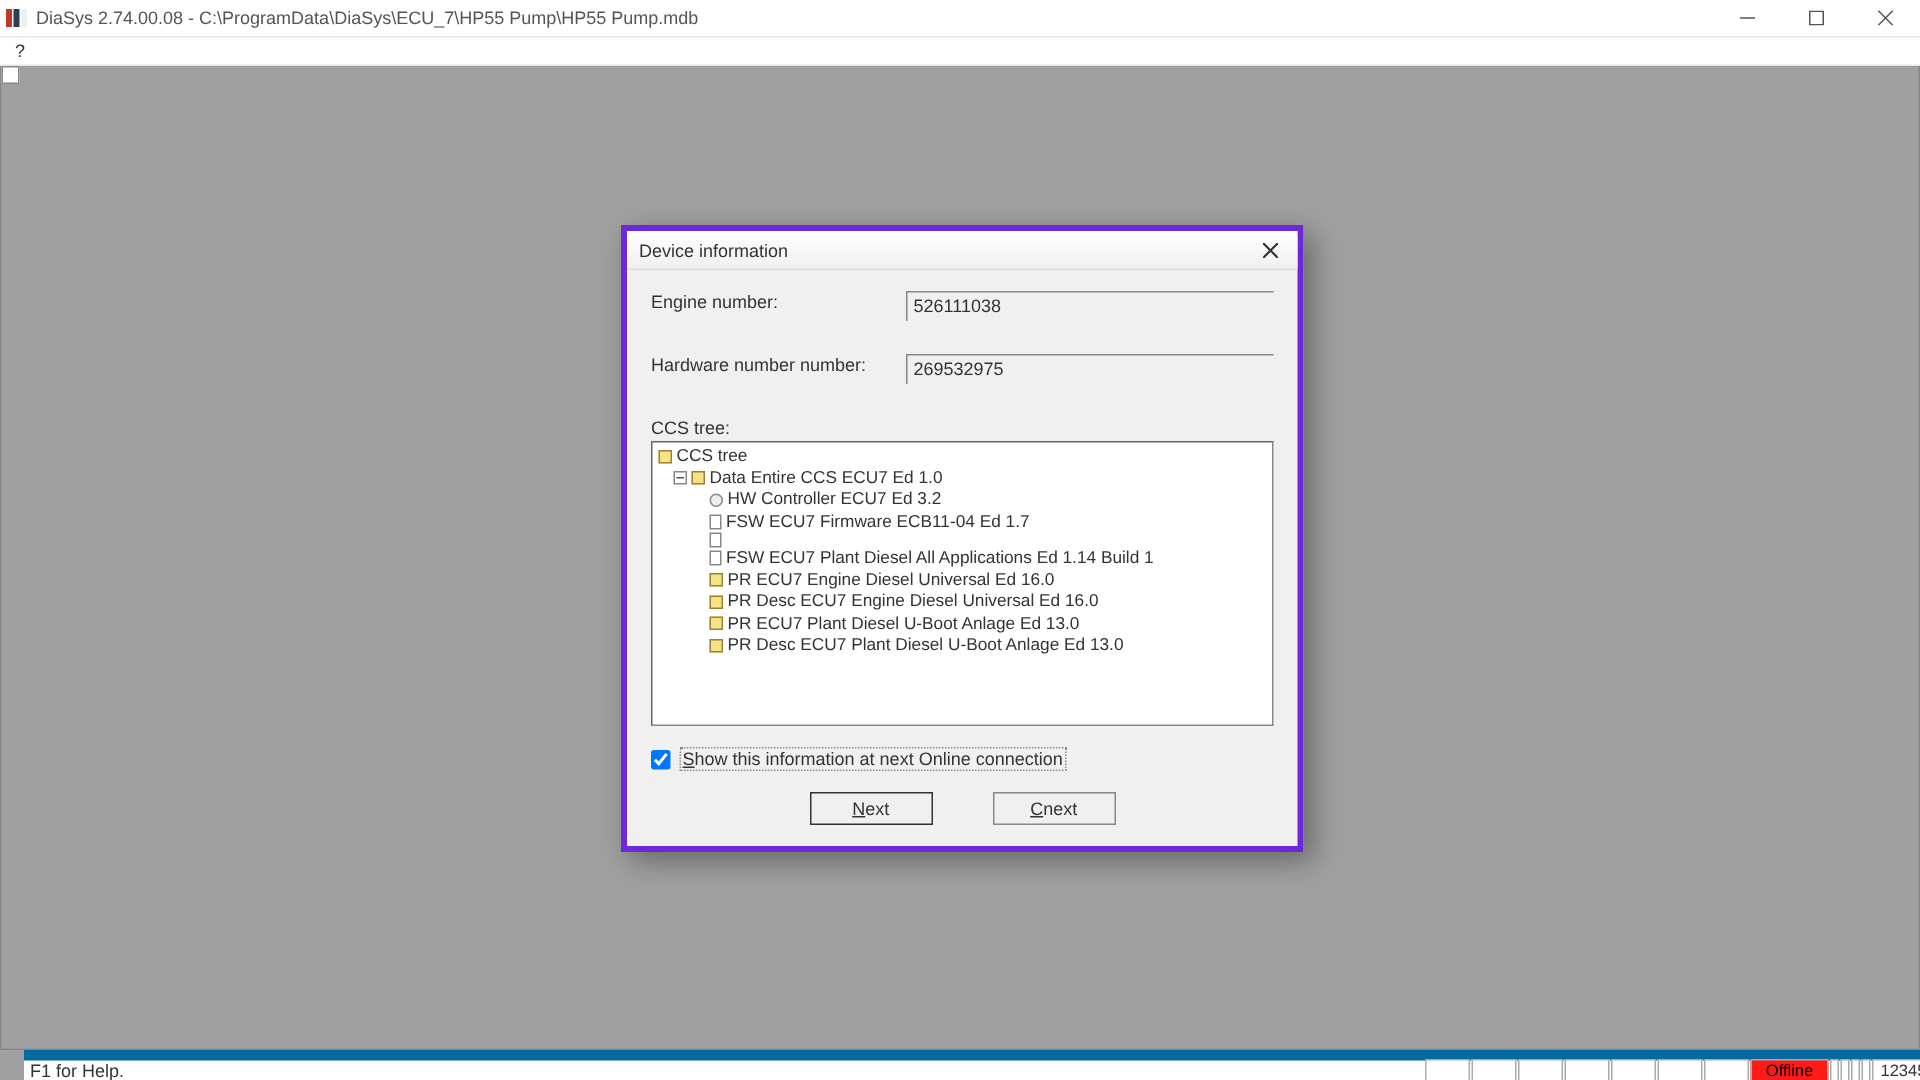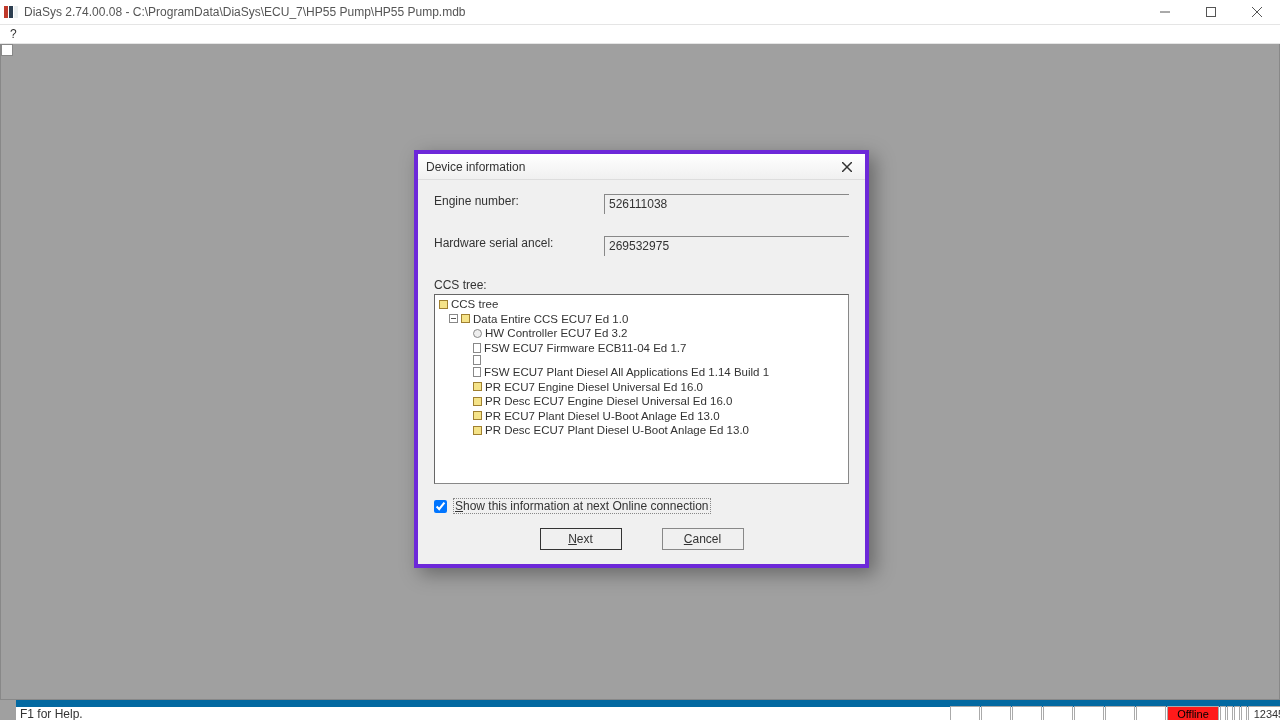--- a/index.html
+++ b/index.html
@@ -116,21 +116,21 @@
             <line x1="10" y1="0" x2="0" y2="10"></line>
           </svg>
         </div>
     </div>
     <div class="dlg-body">
       <div class="form-row">
         <label>Engine number:</label>
         <div class="ro-field">526111038</div>
       </div>
       <div class="form-row">
-        <label>Hardware serial ancel:</label>
+        <label>Hardware number number:</label>
         <div class="ro-field">269532975</div>
       </div>
 
       <div class="tree-label">CCS tree:</div>
       <div class="tree-box">
         <div class="tree-row">
           <span class="tree-glyph glyph-box"></span>
           <span>CCS tree</span>
         </div>
         <div class="tree-row">
@@ -185,21 +185,21 @@
         <label><u>S</u><span>how this information at next Online connection</span></label>
       </div>
 
       <div class="btn-row">
         <div class="btn primary">
             <u>N</u>
             <span class="rest">ext</span>
           </div>
         <div class="btn">
             <u>C</u>
-            <span class="rest">ancel</span>
+            <span class="rest">next</span>
           </div>
       </div>
     </div>
   </div>
 </div>
 
 <div class="statusbar">
   <div class="status-left">F1 for Help.</div>
   <div class="status-cells">
     <div class="cell w"></div>

